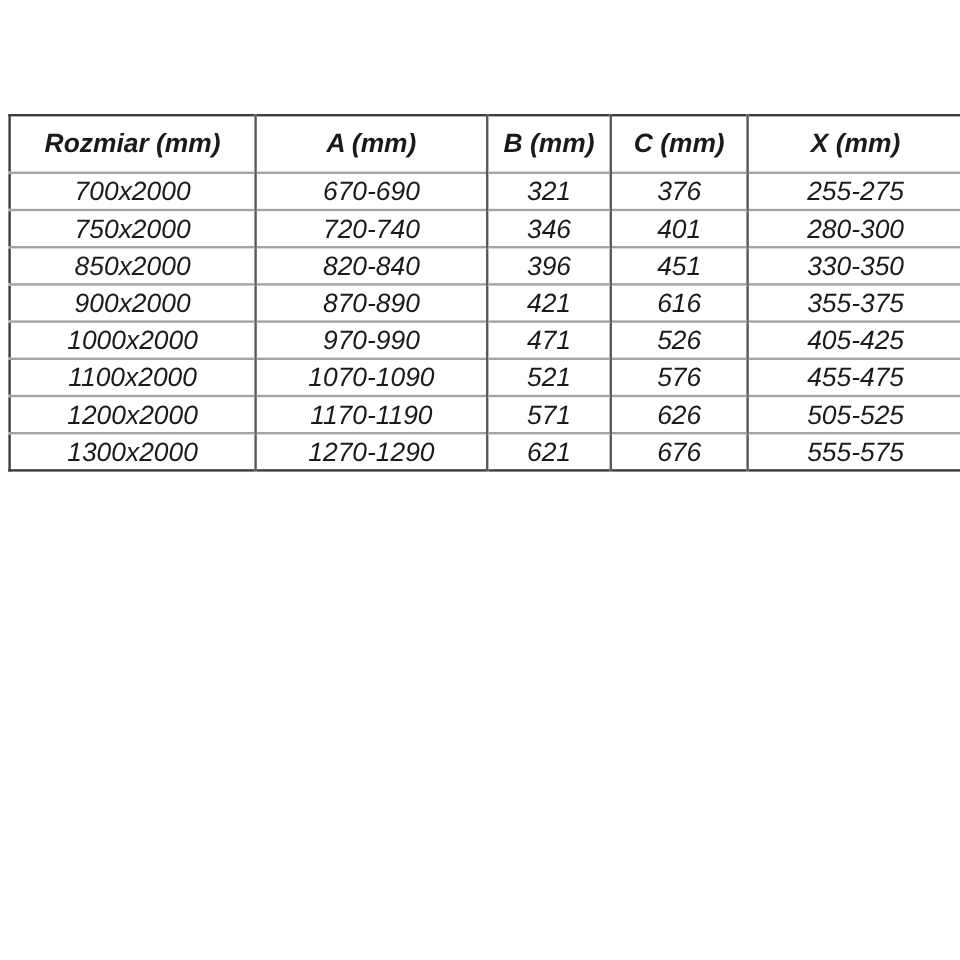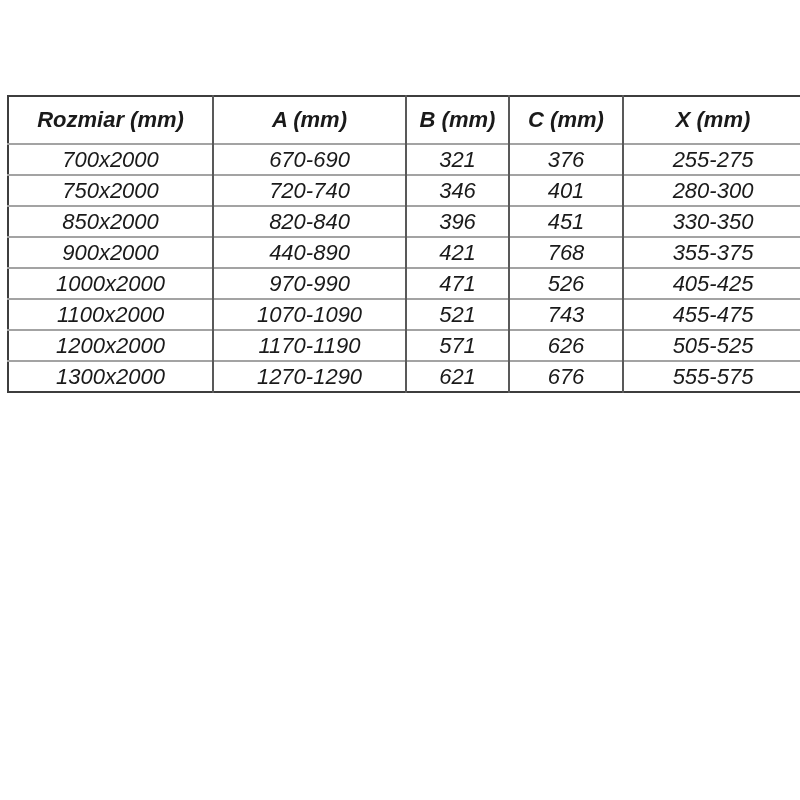--- a/index.html
+++ b/index.html
@@ -98,37 +98,37 @@
         </tr>
         <tr>
           <td>850x2000</td>
           <td>820-840</td>
           <td>396</td>
           <td>451</td>
           <td>330-350</td>
         </tr>
         <tr>
           <td>900x2000</td>
-          <td>440-890</td>
+          <td>870-890</td>
           <td>421</td>
-          <td>768</td>
+          <td>616</td>
           <td>355-375</td>
         </tr>
         <tr>
           <td>1000x2000</td>
           <td>970-990</td>
           <td>471</td>
           <td>526</td>
           <td>405-425</td>
         </tr>
         <tr>
           <td>1100x2000</td>
           <td>1070-1090</td>
           <td>521</td>
-          <td>743</td>
+          <td>576</td>
           <td>455-475</td>
         </tr>
         <tr>
           <td>1200x2000</td>
           <td>1170-1190</td>
           <td>571</td>
           <td>626</td>
           <td>505-525</td>
         </tr>
         <tr>

